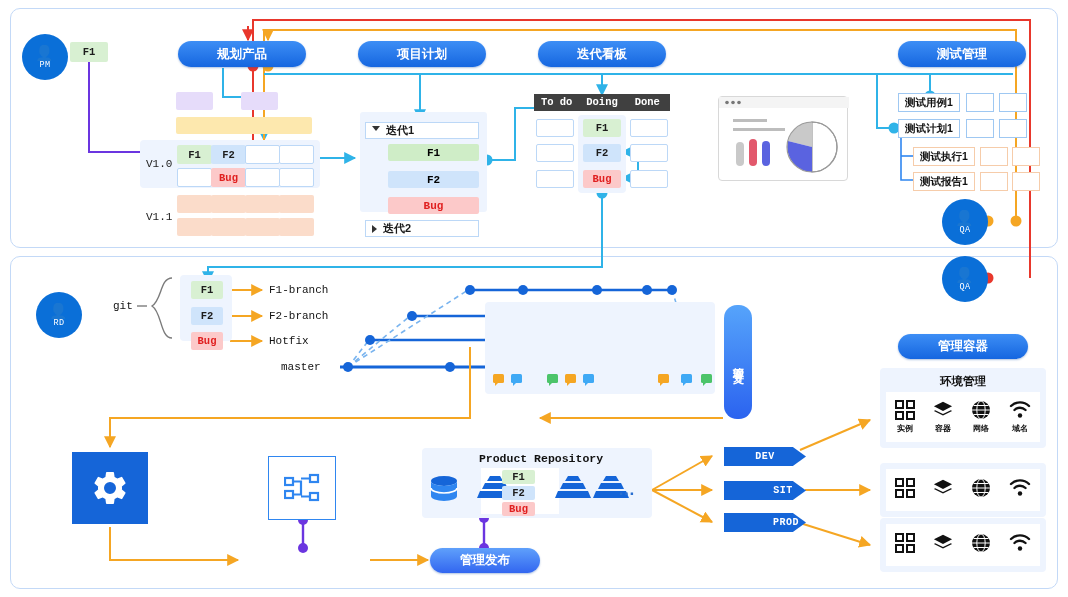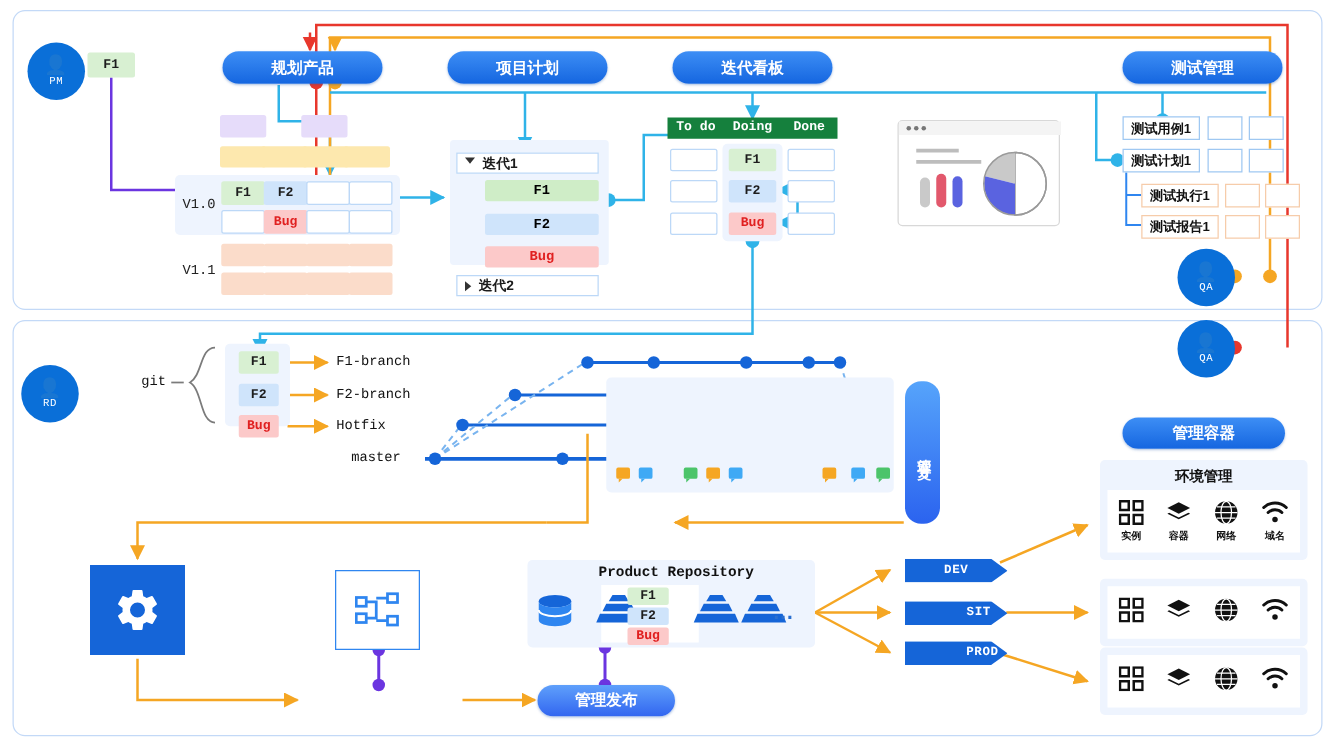--- a/index.html
+++ b/index.html
@@ -63,21 +63,21 @@
   }
   .iterhead {
     position:absolute; background:#fff; border:1px solid #bcd8f7; display:flex;
     align-items:center; font-size:11px; font-weight:bold; color:#1b1b1b; padding-left:6px; gap:6px;
   }
   .tri { width:0;height:0;border-left:5px solid #333;border-top:4px solid transparent;border-bottom:4px solid transparent; }
   .tri.down { border-left:4px solid transparent;border-right:4px solid transparent;border-top:5px solid #333; }
 
   
   .kanhead {
-    position:absolute; background:#15803d; color:#fff; display:flex;
+    position:absolute; background:#404040; color:#fff; display:flex;
     font-size:10.5px; font-family:"Liberation Mono", monospace; font-weight:bold;
   }
   .kanhead span { flex:1; text-align:center; line-height:17px; }
 
   
   .tbox {
     position:absolute; background:#fff; display:flex; align-items:center; justify-content:center;
     font-size:10.5px; font-weight:bold; color:#111;
   }
   .tbox.blue { border:1px solid #9fc8f2; }
@@ -376,21 +376,21 @@
 
   <div class="tbox peach" style="left:913px;top:172px;width:62px;height:19px;">测试报告1</div>
   <div class="tbox peach" style="left:980px;top:172px;width:28px;height:19px;"></div>
   <div class="tbox peach" style="left:1012px;top:172px;width:28px;height:19px;"></div>
 
   <div class="avatar" style="left:942px;top:199px;">
     <span class="glyph">👤</span>
     <span class="role">QA</span>
   </div>
 
-  <div class="avatar" style="left:17px;top:292px;">
+  <div class="avatar" style="left:36px;top:292px;">
     <span class="glyph">👤</span>
     <span class="role">RD</span>
   </div>
   <div class="avatar" style="left:942px;top:256px;">
     <span class="glyph">👤</span>
     <span class="role">QA</span>
   </div>
 
   <div class="gittext" style="left:113px;top:300px;">git</div>
 

